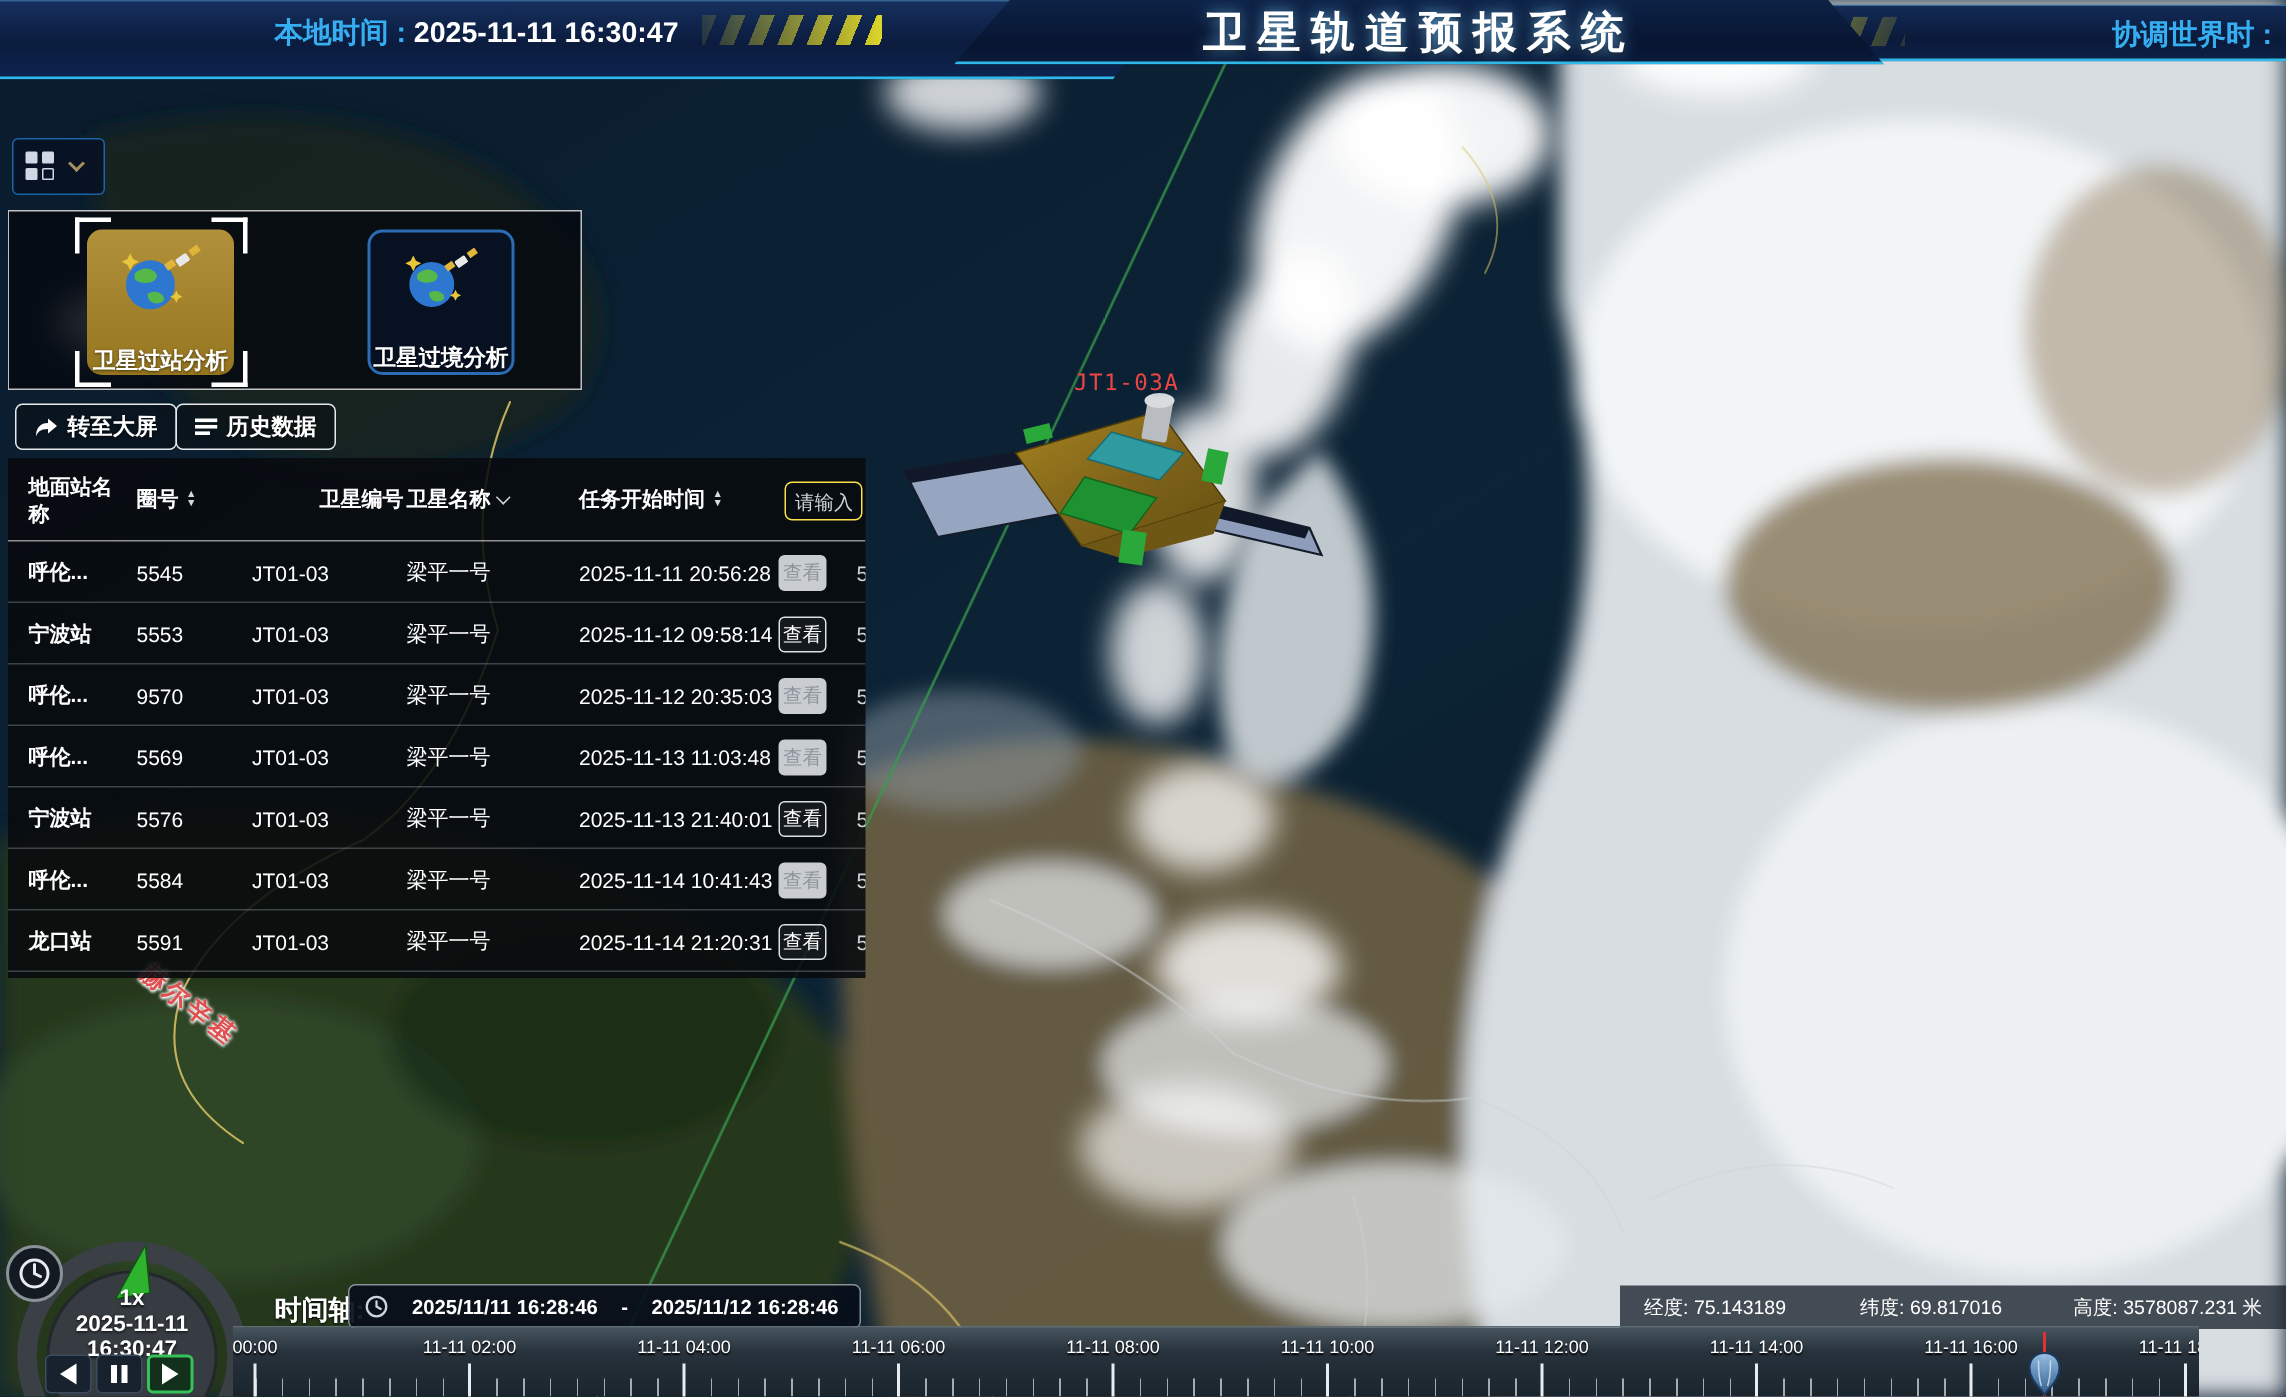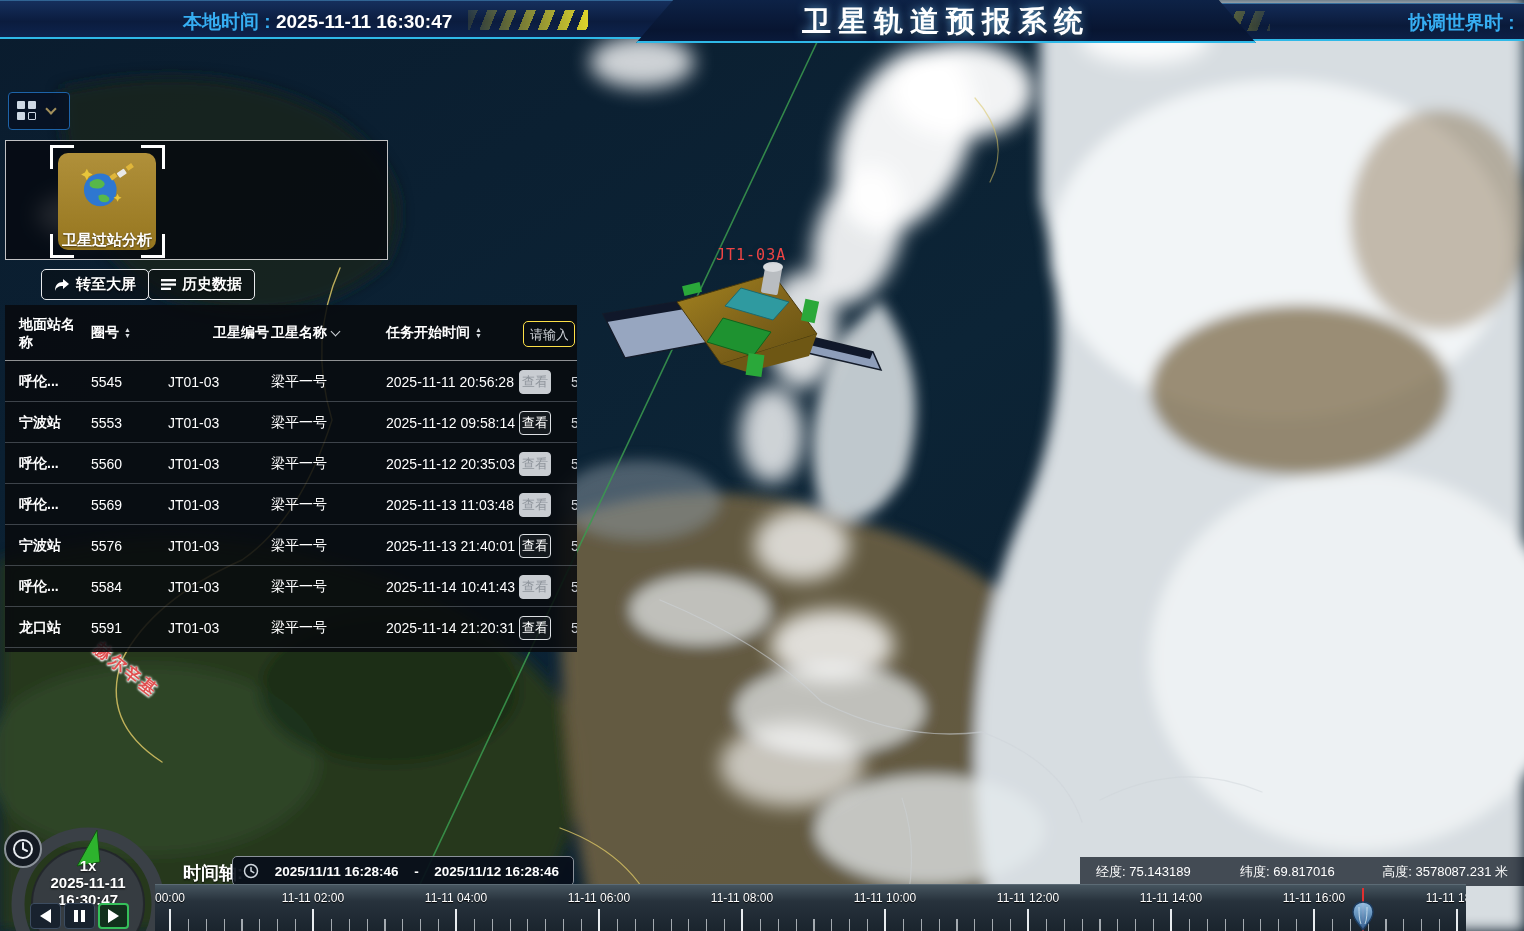--- a/index.html
+++ b/index.html
@@ -10,21 +10,21 @@
   
   #map { position:absolute; inset:0; }
   .city-label { position:absolute; left:88px; top:658px; transform:rotate(38deg);
     font-size:17px; font-weight:bold; color:#e05050; letter-spacing:2px;
     text-shadow:0 0 3px #fff,0 0 2px #fff,1px 1px 2px #fff; }
   .sat-label { position:absolute; left:716px; top:246px; color:#ef4444;
     font-family:"DejaVu Sans Mono", monospace; font-size:15px; letter-spacing:1px;
     text-shadow:0 0 4px rgba(0,40,60,.9); }
 
   
-  .hdr-left { position:absolute; left:0; top:0; width:778px; height:39px;
+  .hdr-left { position:absolute; left:0; top:0; width:778px; height:53px;
     background:linear-gradient(180deg,#16305e 0%,#0b1c3e 55%,#0e2450 100%),#0b1c3e;
     clip-path:polygon(0 0,778px 0,742px 100%,0 100%);
     box-shadow:inset 0 -2px 0 #2fb9e8, inset 0 1px 0 rgba(90,180,230,.4); }
   .hdr-title { position:absolute; left:636px; top:0; width:620px; height:43px;
     background:linear-gradient(180deg,#0d2246 0%,#081531 70%,#0a1b3c 100%);
     clip-path:polygon(6% 0,94% 0,100% 100%,0 100%);
     box-shadow:inset 0 -2px 0 #2fb9e8; display:flex; align-items:center; justify-content:center; }
   .hdr-title .t { font-size:29px; font-weight:bold; letter-spacing:7px; color:#fff;
     text-shadow:0 0 10px rgba(120,200,255,.8),0 2px 3px rgba(0,0,0,.6); }
   .hdr-right { position:absolute; left:1082px; top:3px; width:442px; height:38px;
@@ -64,21 +64,21 @@
   .brk { position:absolute; width:24px; height:24px; }
   .brk.tl { left:44px; top:4px;  border-left:3px solid #fff; border-top:3px solid #fff; }
   .brk.tr { left:135px; top:4px; border-right:3px solid #fff; border-top:3px solid #fff; }
   .brk.bl { left:44px; top:93px; border-left:3px solid #fff; border-bottom:3px solid #fff; }
   .brk.br { left:135px; top:93px; border-right:3px solid #fff; border-bottom:3px solid #fff; }
 
   
   .act-btn { position:absolute; top:269px; height:31px; background:rgba(10,12,16,.55);
     border:1px solid #e8eaec; border-radius:5px; color:#fff; font-size:15px; font-weight:bold;
     display:flex; align-items:center; gap:6px; padding:0 12px; cursor:pointer;
-    text-shadow:0 1px 2px rgba(0,0,0,.7);margin-left:31px; }
+    text-shadow:0 1px 2px rgba(0,0,0,.7); }
   .act-btn.b1 { left:10px; }
   .act-btn.b2 { left:117px; }
   .act-btn svg { flex:0 0 auto; }
 
   
   .tbl { position:absolute; left:5px; top:305px; width:572px; height:347px;
     background:rgba(8,10,14,.88); overflow:hidden; }
   .thead { position:relative; height:56px; border-bottom:1px solid rgba(255,255,255,.55);
     font-weight:bold; font-size:14px; }
   .th { position:absolute; top:0; height:56px; display:flex; align-items:center; gap:5px; }
@@ -278,20 +278,33 @@
       <path d="M24,34 q7,-3 11,2 q2,4 -4,5 q-7,0 -7,-7 z" fill="#57b84a"></path>
       <rect x="44" y="8" width="9" height="6" rx="1" fill="#e8e8e8" transform="rotate(-35 48 11)"></rect>
       <rect x="36" y="12" width="7" height="5" fill="#e0b63a" transform="rotate(-35 39 14)"></rect>
       <rect x="53" y="2" width="7" height="5" fill="#e0b63a" transform="rotate(-35 56 4)"></rect>
       <path d="M12,6 l2,4 l4,2 l-4,2 l-2,4 l-2,-4 l-4,-2 l4,-2 z" fill="#e8c53a"></path>
       <path d="M44,32 l1.4,2.8 l2.8,1.4 l-2.8,1.4 l-1.4,2.8 l-1.4,-2.8 l-2.8,-1.4 l2.8,-1.4 z" fill="#e8c53a"></path>
     </svg>
     <div class="lbl">卫星过站分析</div>
   </div>
 
+  <div class="card alt">
+    <svg width="66" height="50" viewBox="0 0 66 50">
+      <circle cx="26" cy="28" r="17" fill="#2e77d0"></circle>
+      <path d="M15,20 q8,-6 14,-1 q4,4 -2,7 q-8,2 -12,-2 z" fill="#57b84a"></path>
+      <path d="M24,34 q7,-3 11,2 q2,4 -4,5 q-7,0 -7,-7 z" fill="#57b84a"></path>
+      <rect x="44" y="8" width="9" height="6" rx="1" fill="#e8e8e8" transform="rotate(-35 48 11)"></rect>
+      <rect x="36" y="12" width="7" height="5" fill="#e0b63a" transform="rotate(-35 39 14)"></rect>
+      <rect x="53" y="2" width="7" height="5" fill="#e0b63a" transform="rotate(-35 56 4)"></rect>
+      <path d="M12,6 l2,4 l4,2 l-4,2 l-2,4 l-2,-4 l-4,-2 l4,-2 z" fill="#e8c53a"></path>
+      <path d="M44,32 l1.4,2.8 l2.8,1.4 l-2.8,1.4 l-1.4,2.8 l-1.4,-2.8 l-2.8,-1.4 l2.8,-1.4 z" fill="#e8c53a"></path>
+    </svg>
+    <div class="lbl">卫星过境分析</div>
+  </div>
 </div>
 
 <button class="act-btn b1">
   <svg width="16" height="14" viewBox="0 0 16 14">
     <path d="M9,1 L15,6 L9,11 L9,8 C4,8 2,10 1,13 C1,7 4,4 9,4 Z" fill="#fff"></path>
   </svg>
   <span>转至大屏</span>
 </button>
 <button class="act-btn b2">
   <svg width="15" height="13" viewBox="0 0 15 13">
@@ -347,21 +360,21 @@
         <div class="c c2">5553</div>
         <div class="c c3">JT01-03</div>
         <div class="c c4">梁平一号</div>
         <div class="c c5">2025-11-12 09:58:14</div>
         <button class="view-btn">查看</button>
         <div class="row-frag">5-</div>
       </div>
 
       <div class="trow">
         <div class="c c1">呼伦...</div>
-        <div class="c c2">5560</div>
+        <div class="c c2">9570</div>
         <div class="c c3">JT01-03</div>
         <div class="c c4">梁平一号</div>
         <div class="c c5">2025-11-12 20:35:03</div>
         <button class="view-btn disabled">查看</button>
         <div class="row-frag">5-</div>
       </div>
 
       <div class="trow">
         <div class="c c1">呼伦...</div>
         <div class="c c2">5569</div>

